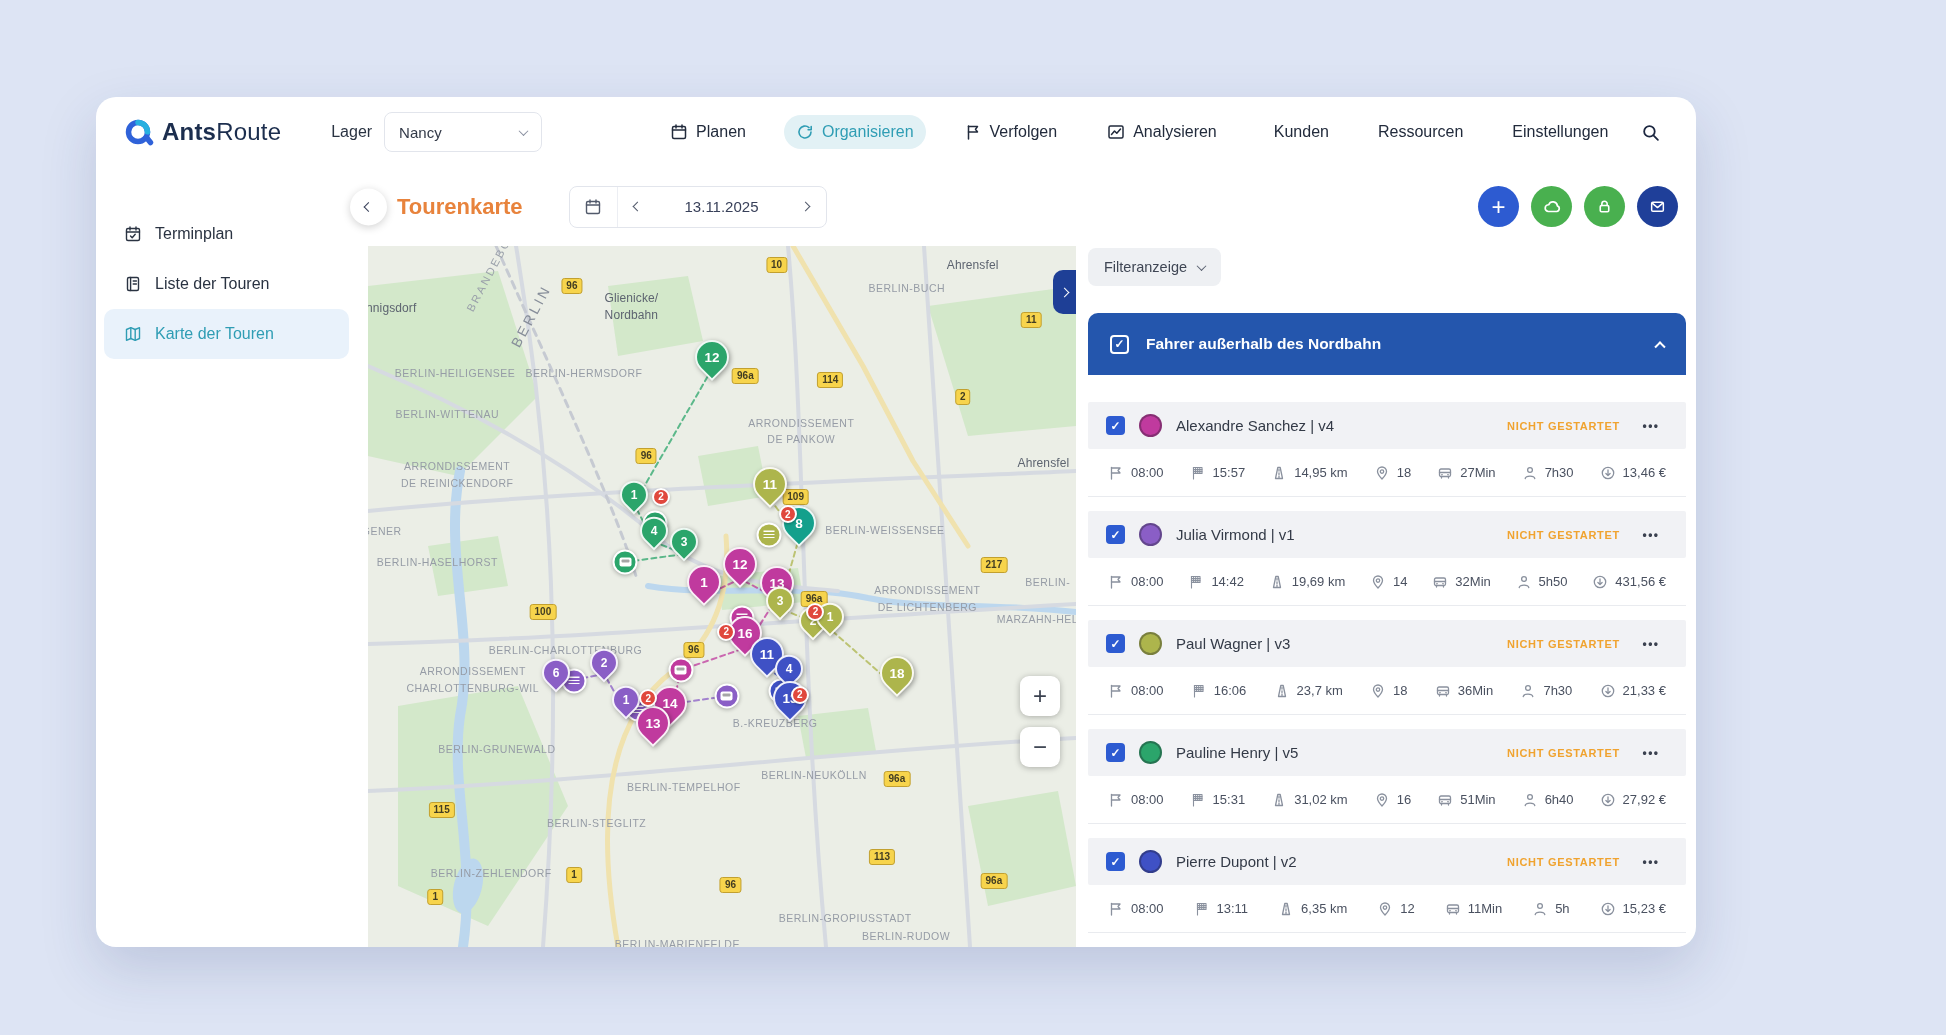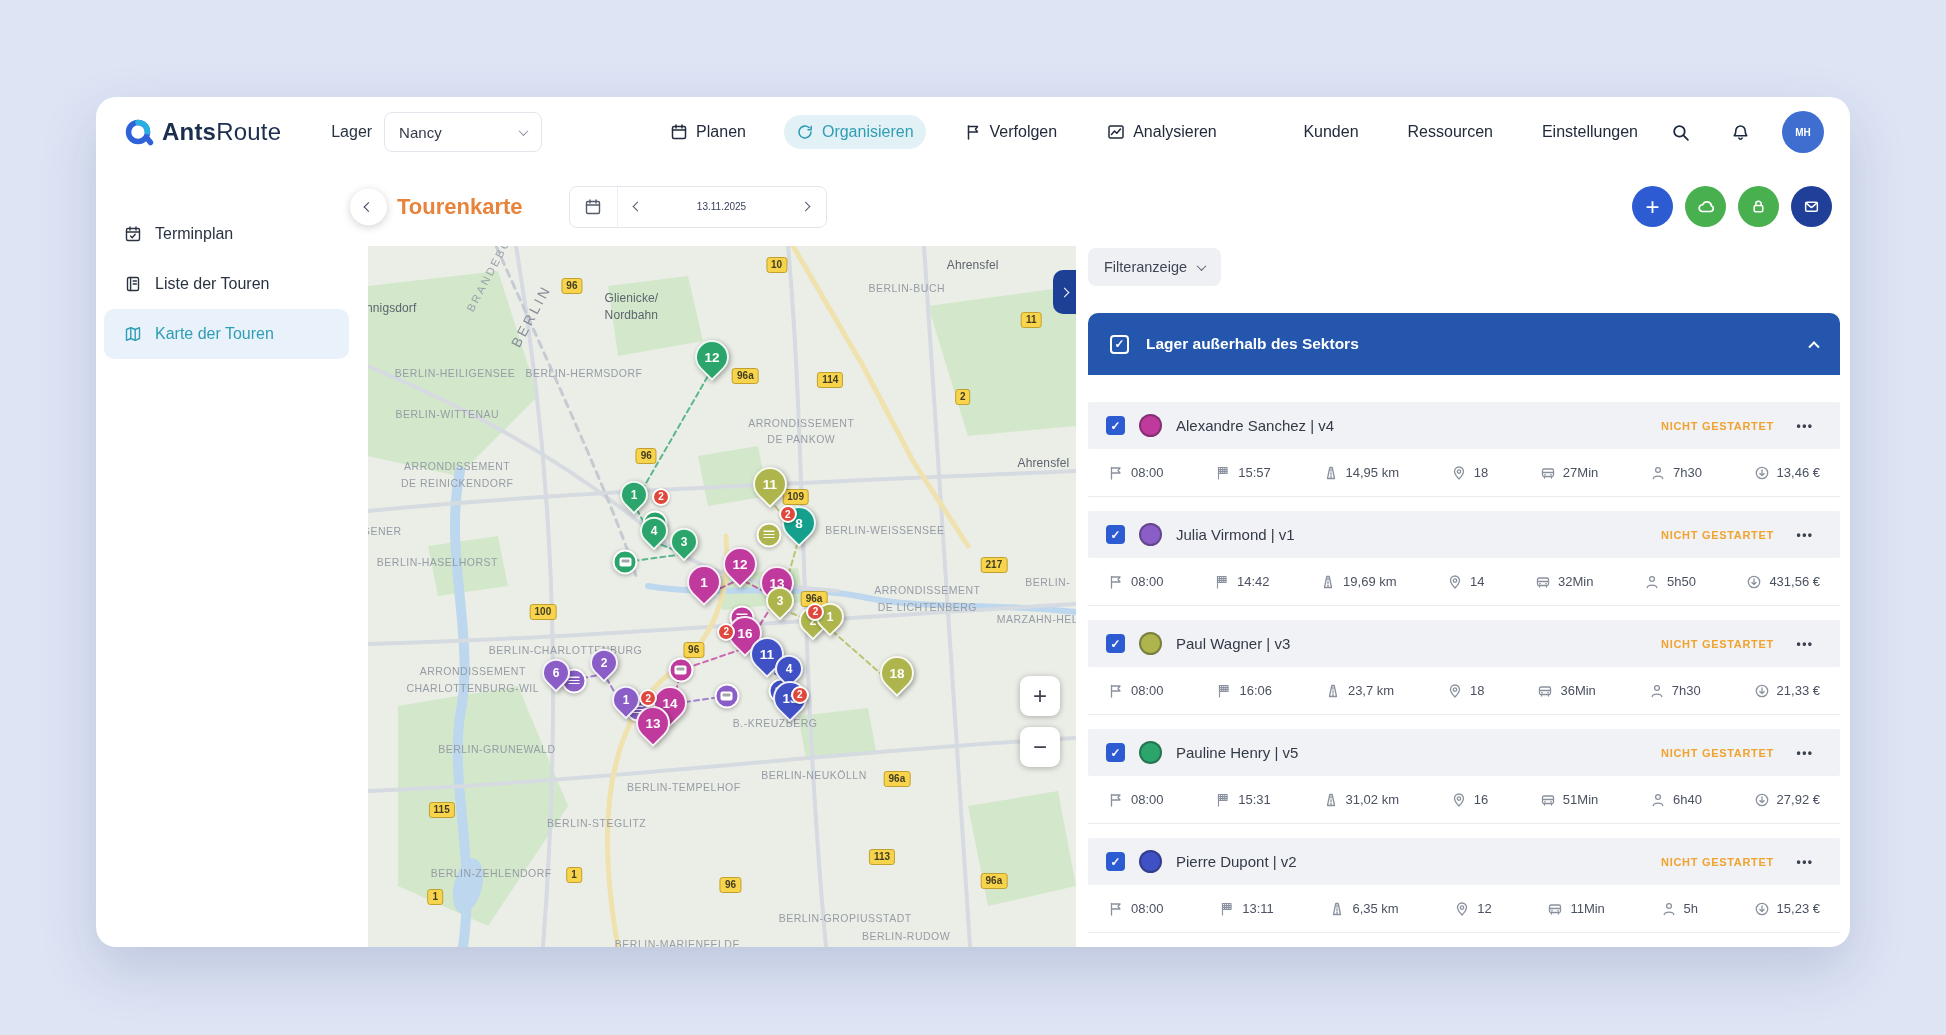--- a/index.html
+++ b/index.html
@@ -1,19 +1,19 @@
 <!DOCTYPE html>
 <html><head>
 <meta charset="utf-8">
 <style>
   html,body{margin:0;padding:0;width:1946px;height:1035px;overflow:hidden;
     background:#dde4f4;font-family:"Liberation Sans",sans-serif;-webkit-font-smoothing:antialiased;}
   *{box-sizing:border-box;}
 
-  .card{position:absolute;left:96px;top:97px;width:1754px;height:850px;background:#fff;
+  .card{position:absolute;left:96px;top:97px;width:1600px;height:850px;background:#fff;
     border-radius:20px;box-shadow:0 22px 55px rgba(35,55,115,.17);overflow:hidden;display:flex;flex-direction:column;}
 
   
   .navbar{flex:0 0 70px;display:flex;align-items:center;padding:0 26px;gap:20px;}
   .logo{display:flex;align-items:center;gap:8px;}
   .logo-text{font-size:24px;color:#1c2e4e;letter-spacing:.2px;}
   .logo-text b{font-weight:800;}
   .lager{display:flex;align-items:center;gap:12px;margin-left:30px;font-size:16px;color:#2a3342;}
   .wh-select{width:158px;height:40px;border:1px solid #e2e5ec;border-radius:8px;display:flex;align-items:center;
     justify-content:space-between;padding:0 14px;font-size:15px;color:#333a48;background:#fff;cursor:pointer;}
@@ -42,21 +42,21 @@
   
   .toolbar{flex:0 0 79px;display:flex;align-items:center;position:relative;padding-right:18px;}
   .back-btn{position:absolute;left:-7px;top:50%;transform:translateY(-50%);width:37px;height:37px;border-radius:50%;
     background:#fff;box-shadow:0 2px 9px rgba(0,0,0,.18);display:flex;align-items:center;justify-content:center;
     color:#39415a;cursor:pointer;z-index:6;}
   .page-title{margin-left:40px;color:#e8833c;font-size:22px;font-weight:600;}
   .date-group{margin-left:46px;display:flex;align-items:stretch;height:42px;border:1px solid #e2e5ec;border-radius:8px;overflow:hidden;background:#fff;}
   .date-cell{display:flex;align-items:center;justify-content:center;cursor:pointer;color:#525a6b;}
   .date-cal{width:48px;border-right:1px solid #eceef3;}
   .date-arrow{width:40px;}
-  .date-text{width:128px;font-size:10px;color:#39415a;cursor:default;}
+  .date-text{width:128px;font-size:15px;color:#39415a;cursor:default;}
   .toolbar-right{margin-left:auto;display:flex;align-items:center;gap:12px;}
   .optimize-btn{height:42px;background:#2d5bd1;color:#fff;border:none;border-radius:8px;padding:0 20px;display:flex;
     align-items:center;gap:10px;font-size:15px;font-weight:500;cursor:pointer;font-family:inherit;}
   .round-btn{width:41px;height:41px;border-radius:50%;display:flex;align-items:center;justify-content:center;color:#fff;cursor:pointer;border:none;}
   .rb-blue{background:#2d5bd1;font-size:24px;font-weight:400;line-height:1;}
   .rb-green{background:#49b04f;}
   .rb-navy{background:#1f3f99;}
 
   
   .content{flex:1;display:flex;gap:12px;padding:0 8px 0 11px;min-height:0;}
@@ -605,21 +605,21 @@
         </div>
 
         <div class="panel">
           <button class="filter-btn">
             <span>Filteranzeige</span>
             <span class="chev d sm" style="color:#5a6170"></span>
           </button>
 
           <div class="group-header">
             <span class="cbx light"></span>
-            <span class="group-title">Lager außerhalb des Sektors</span>
+            <span class="group-title">Fahrer außerhalb des Nordbahn</span>
             <span class="chev u"></span>
           </div>
 
           <div class="cards">
 
               <div class="driver-card">
                 <div class="d-head">
                   <span class="cbx"></span>
                   <span class="dot pink"></span>
                   <span class="d-name">Alexandre Sanchez | v4</span>

